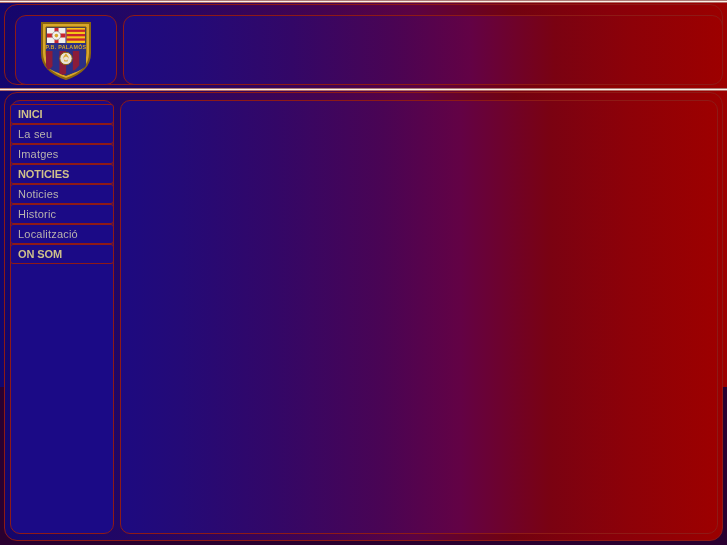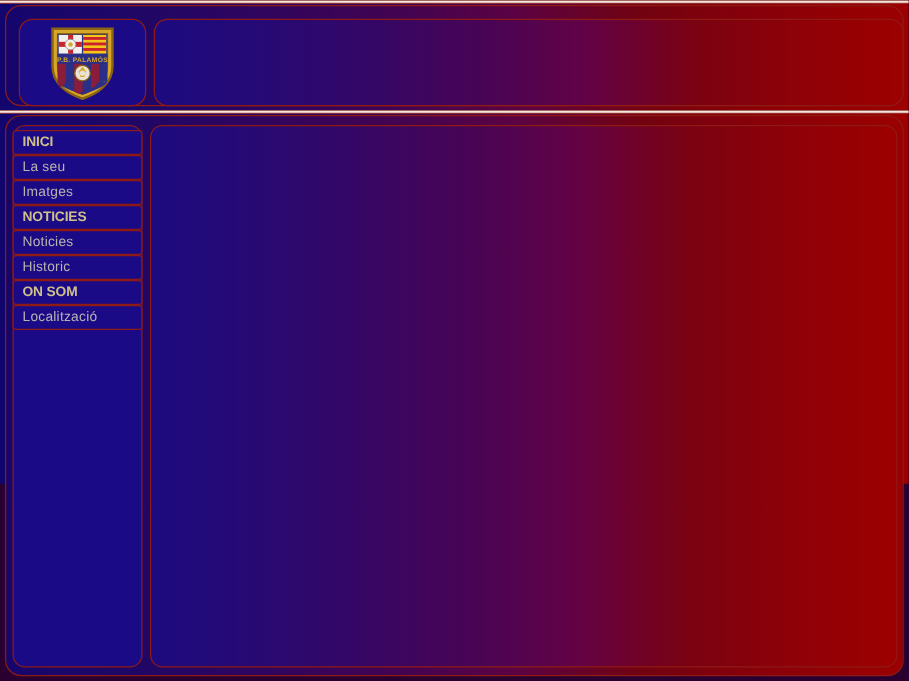--- a/index.html
+++ b/index.html
@@ -215,17 +215,17 @@
 
   <div id="content-col"></div>
 
   <nav id="menu">
       <div class="menu-item section">INICI</div>
       <div class="menu-item link">La seu</div>
       <div class="menu-item link">Imatges</div>
       <div class="menu-item section">NOTICIES</div>
       <div class="menu-item link">Noticies</div>
       <div class="menu-item link">Historic</div>
+      <div class="menu-item link">Localització</div>
       <div class="menu-item section">ON SOM</div>
-      <div class="menu-item link">Localització</div>
     </nav>
 
 </div>
 
 </body></html>

